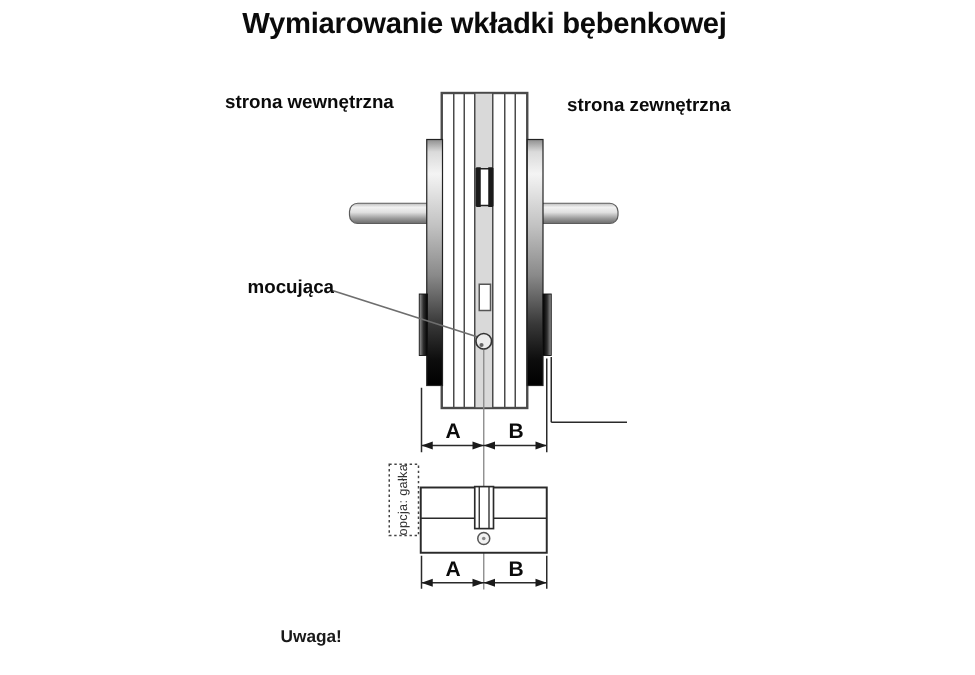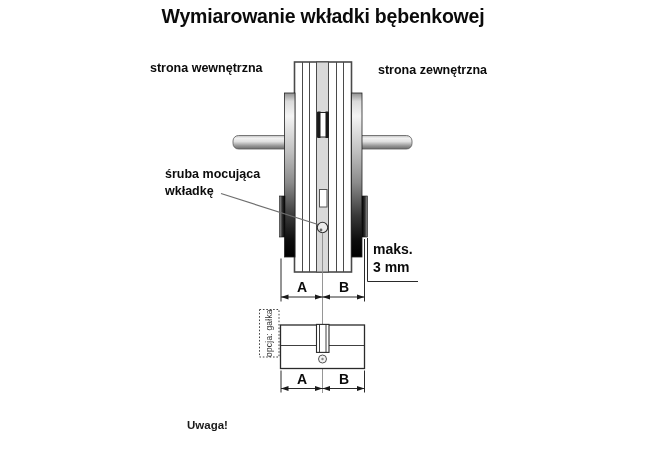--- a/index.html
+++ b/index.html
@@ -117,23 +117,22 @@
     <polygon points="322.5,388.5 315,385.9 315,391.1" fill="#1a1a1a"></polygon>
     <polygon points="322.5,388.5 330,385.9 330,391.1" fill="#1a1a1a"></polygon>
     <polygon points="364.5,388.5 357,385.9 357,391.1" fill="#1a1a1a"></polygon>
   </svg>
 
   <div class="abs title">Wymiarowanie wkładki bębenkowej</div>
 
   <div class="abs side-label" style="left:378px;top:63px;">strona zewnętrzna</div>
   <div class="abs side-label" style="left:150px;top:61px;">strona wewnętrzna</div>
 
-  <div class="abs screw-label"><span>śruba mocująca</span><br><span>wkładkę</span></div>
+  <div class="abs screw-label"><br><span>mocująca</span></div>
 
-  <div class="abs maks-label"><span>maks.</span><br><span>3 mm</span></div>
 
   <div class="abs dim-label" style="left:291px;top:279px;">A</div>
   <div class="abs dim-label" style="left:333px;top:279px;">B</div>
   <div class="abs dim-label" style="left:291px;top:371px;">A</div>
   <div class="abs dim-label" style="left:333px;top:371px;">B</div>
 
   <div class="abs knob-option">opcja: gałka</div>
 
   <div class="abs notes">
     <div class="heading">Uwaga!</div>

